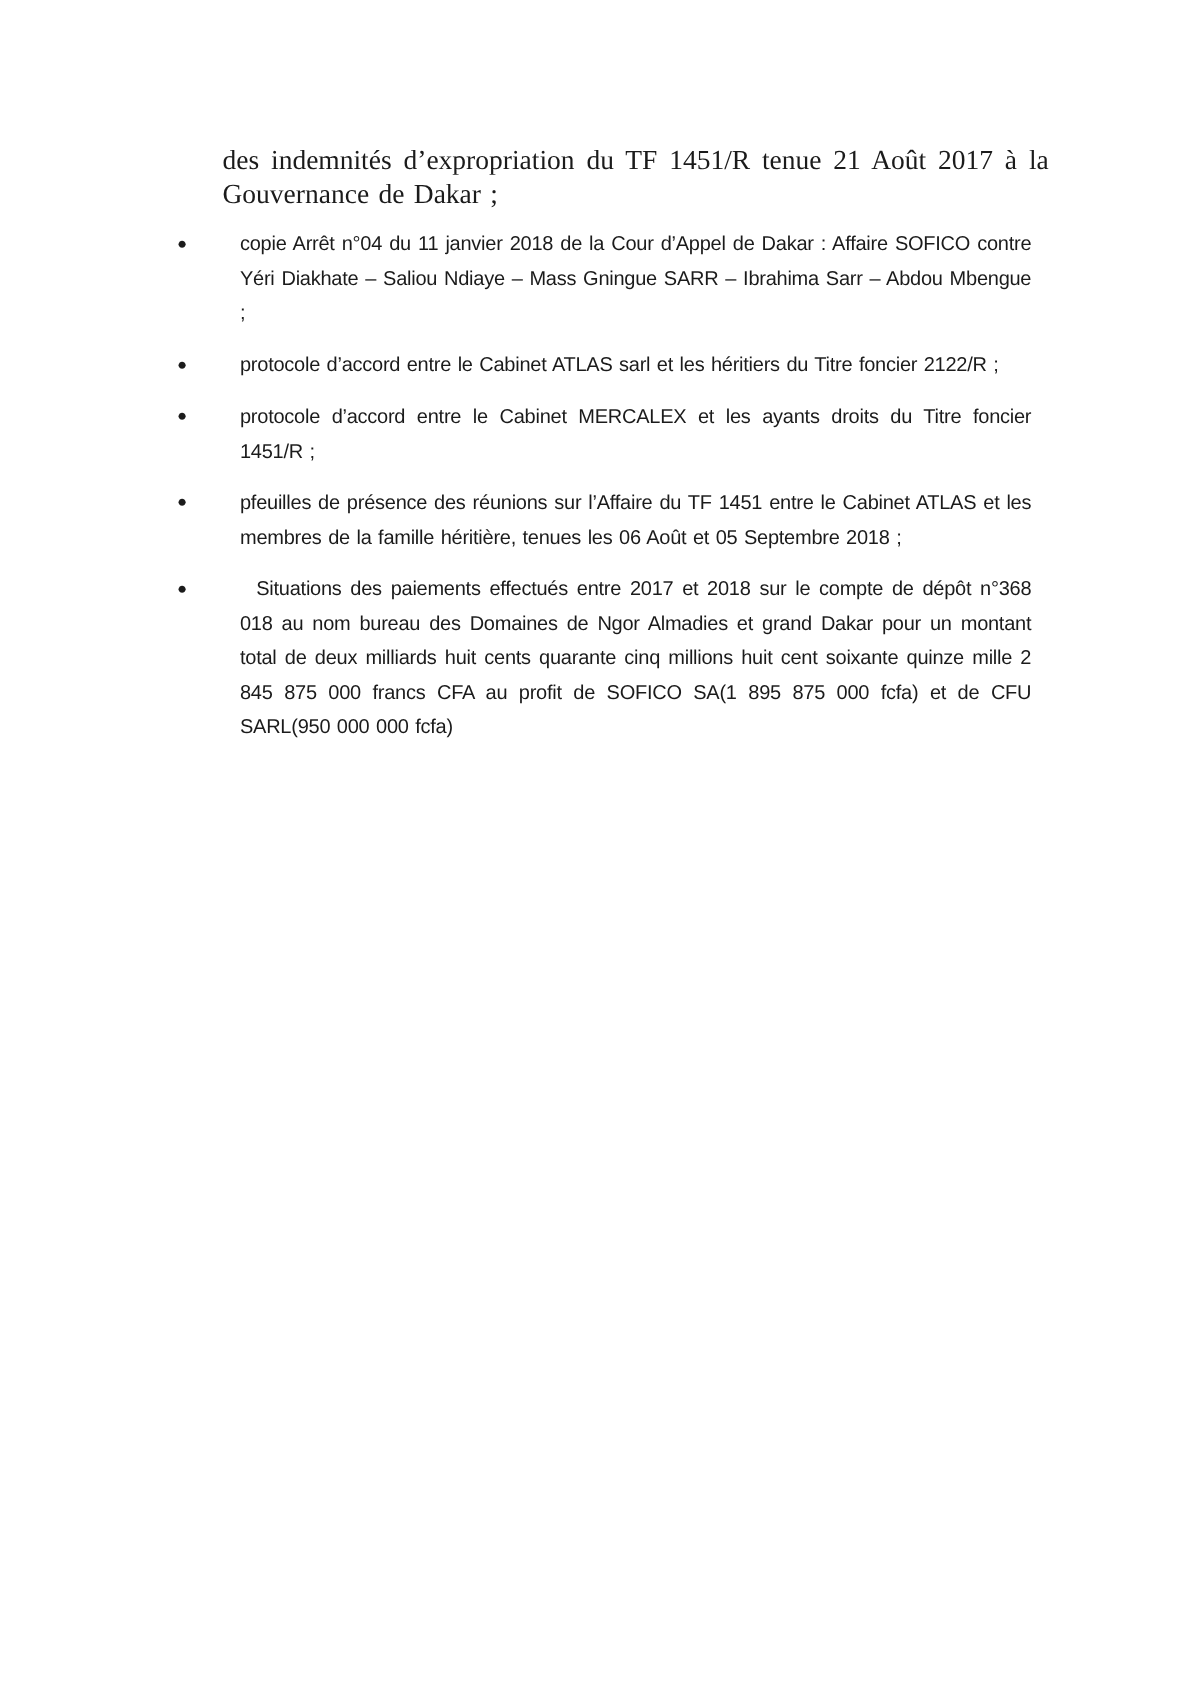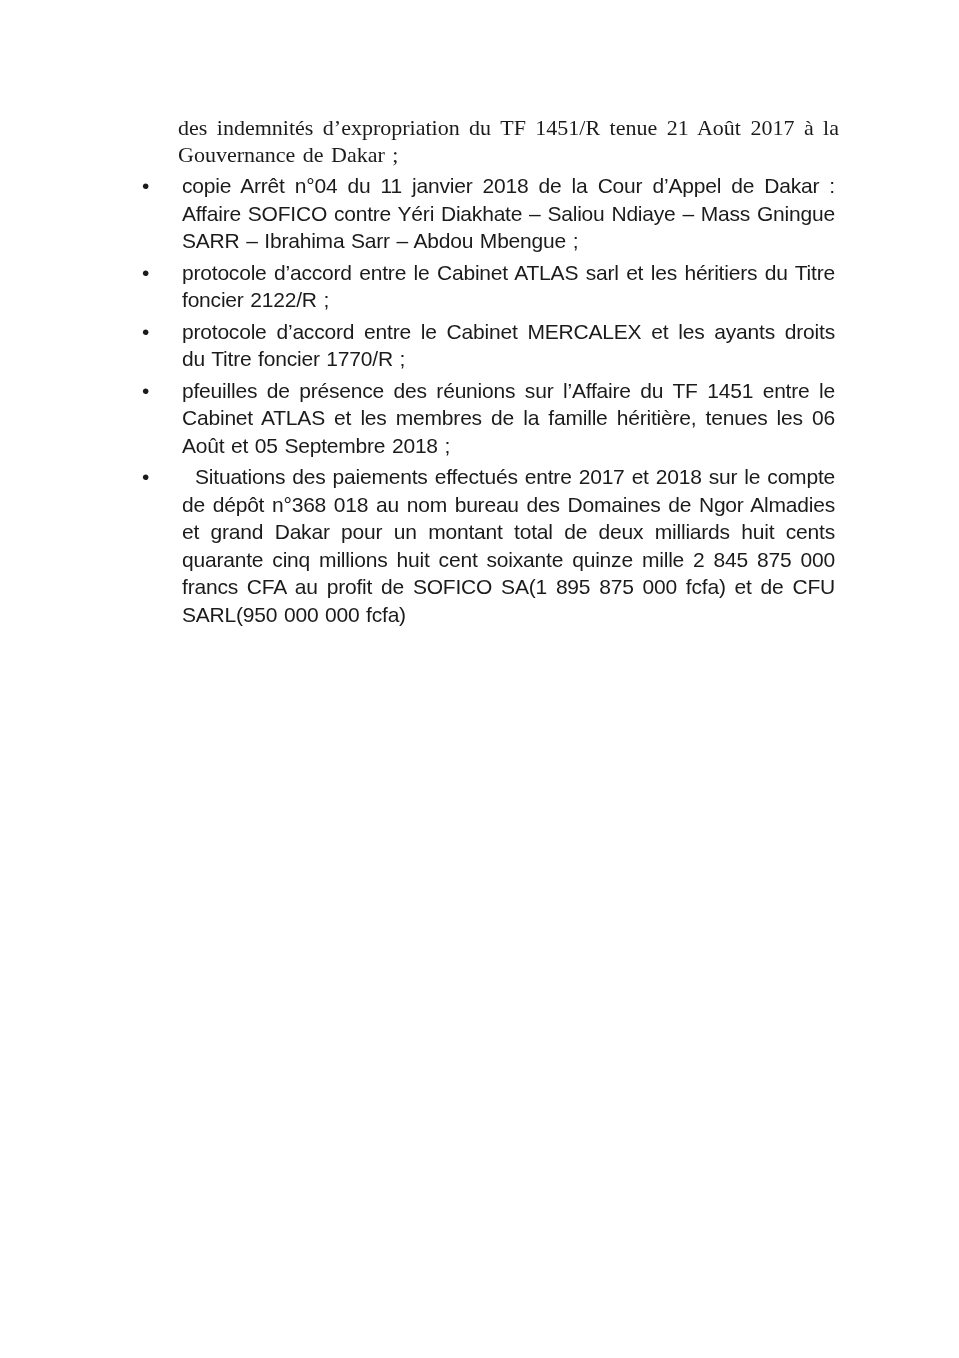--- a/index.html
+++ b/index.html
@@ -27,23 +27,23 @@
     font-family: "Liberation Serif", "DejaVu Serif", serif;
     font-size: 22px;
     line-height: 27px;
     text-align: justify;
     word-spacing: 2px;
   }
   .bullet-item {
     position: relative;
   }
   .bullet-text {
-    margin: 4px;
+    margin: 14px;
     font-family: "Liberation Sans", sans-serif;
-    font-size: 21px;
+    font-size: 16px;
     line-height: 27.5px;
     letter-spacing: -0.2px;
     text-align: justify;
     word-spacing: 1px;
   }
   .bullet-marker {
     position: absolute;
     left: -36px;
     top: 0;
     font-size: 21px;
@@ -66,21 +66,21 @@
       <p class="bullet-text">copie Arrêt n°04 du 11 janvier 2018 de la Cour d’Appel de Dakar : Affaire SOFICO contre Yéri Diakhate – Saliou Ndiaye – Mass Gningue SARR – Ibrahima Sarr – Abdou Mbengue ;</p>
     </div>
 
     <div class="bullet-item">
       <span class="bullet-marker">•</span>
       <p class="bullet-text">protocole d’accord entre le Cabinet ATLAS sarl et les héritiers du Titre foncier 2122/R ;</p>
     </div>
 
     <div class="bullet-item">
       <span class="bullet-marker">•</span>
-      <p class="bullet-text">protocole d’accord entre le Cabinet MERCALEX et les ayants droits du Titre foncier 1770/R ;</p>
+      <p class="bullet-text">protocole d’accord entre le Cabinet MERCALEX et les ayants droits du Titre foncier 1451/R ;</p>
     </div>
 
     <div class="bullet-item">
       <span class="bullet-marker">•</span>
       <p class="bullet-text">pfeuilles de présence des réunions sur l’Affaire du TF 1451 entre le Cabinet ATLAS et les membres de la famille héritière, tenues les 06 Août et 05 Septembre 2018 ;</p>
     </div>
 
     <div class="bullet-item indent-first">
       <span class="bullet-marker">•</span>
       <p class="bullet-text">Situations des paiements effectués entre 2017 et 2018 sur le compte de dépôt n°368 018 au nom bureau des Domaines de Ngor Almadies et grand Dakar pour un montant total de deux milliards huit cents quarante cinq millions huit cent soixante quinze mille 2 845 875 000 francs CFA au profit de SOFICO SA(1 895 875 000 fcfa) et de CFU SARL(950 000 000 fcfa)</p>

